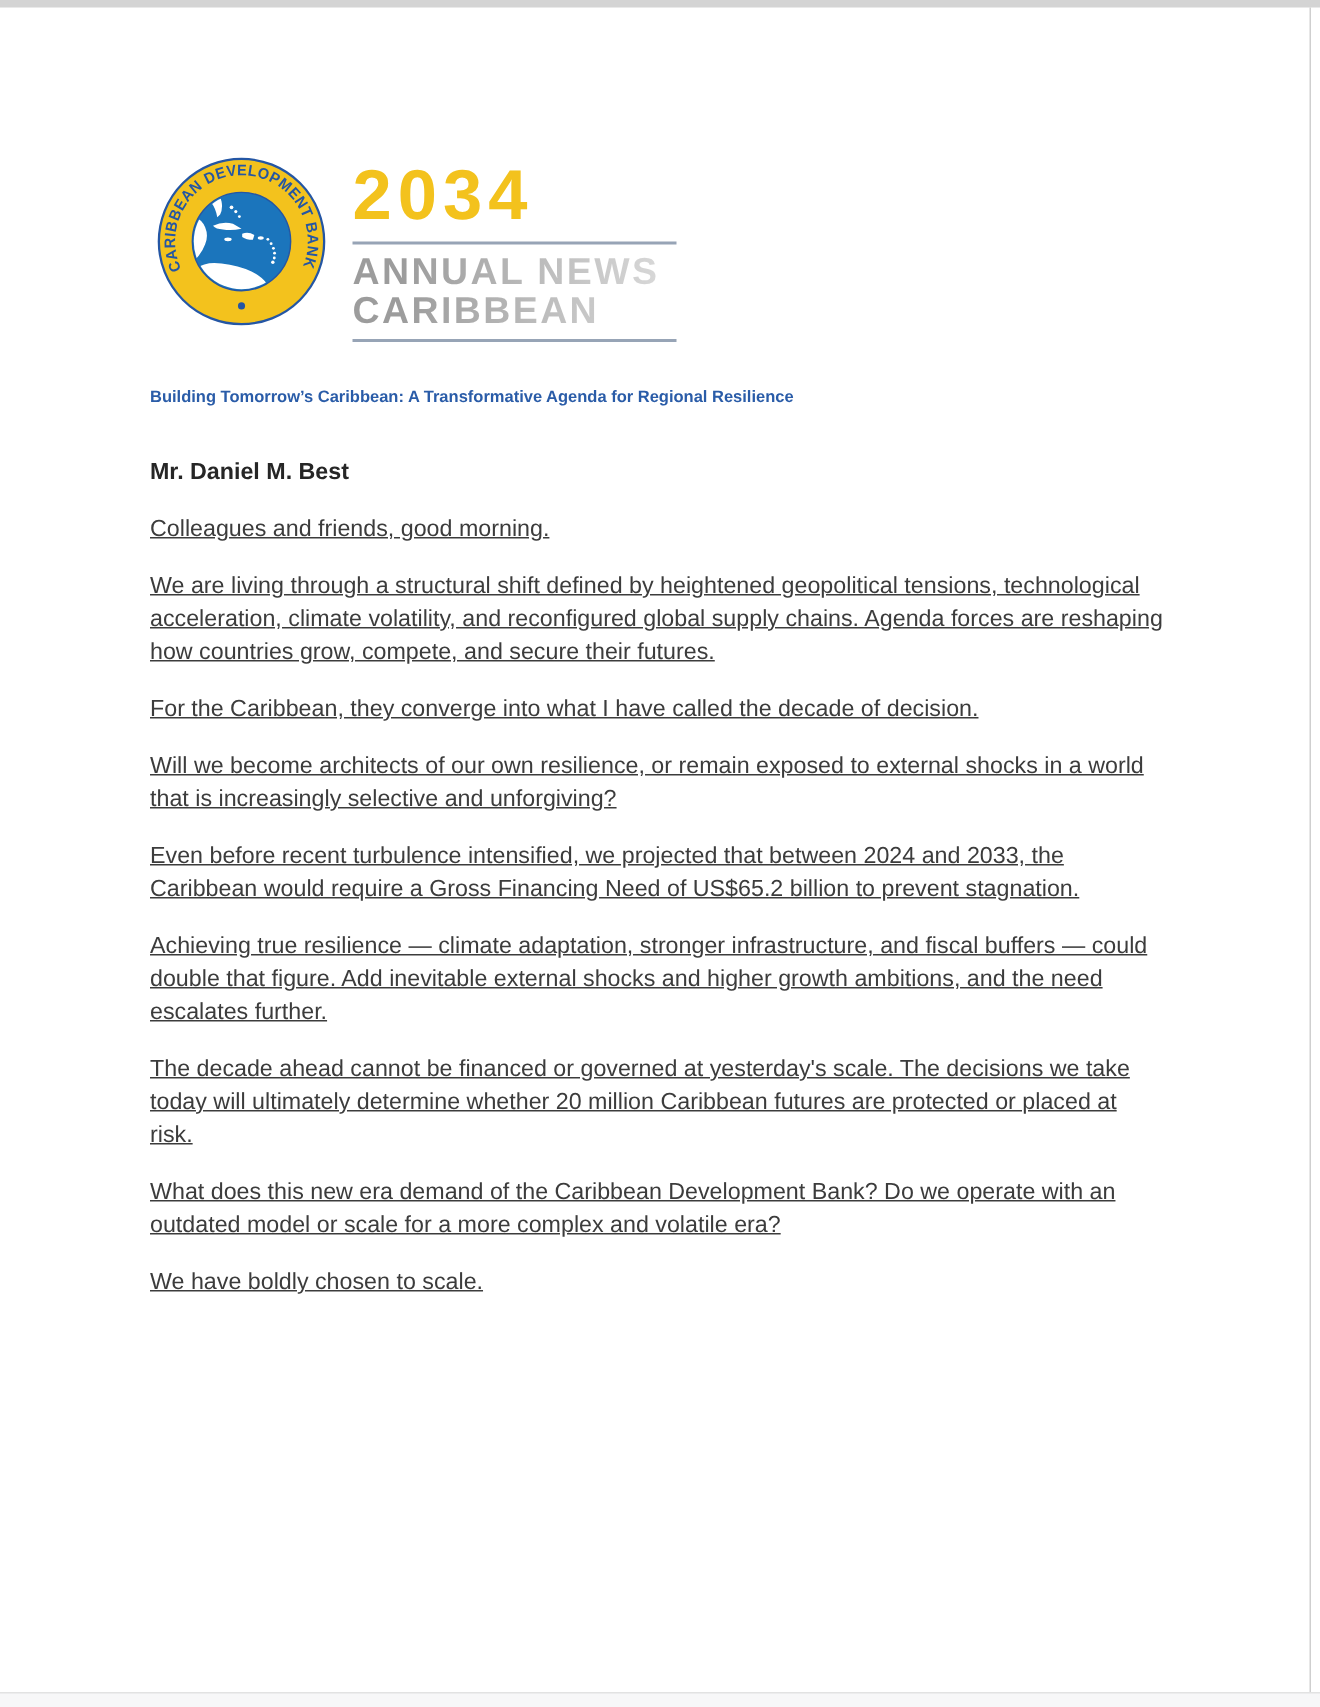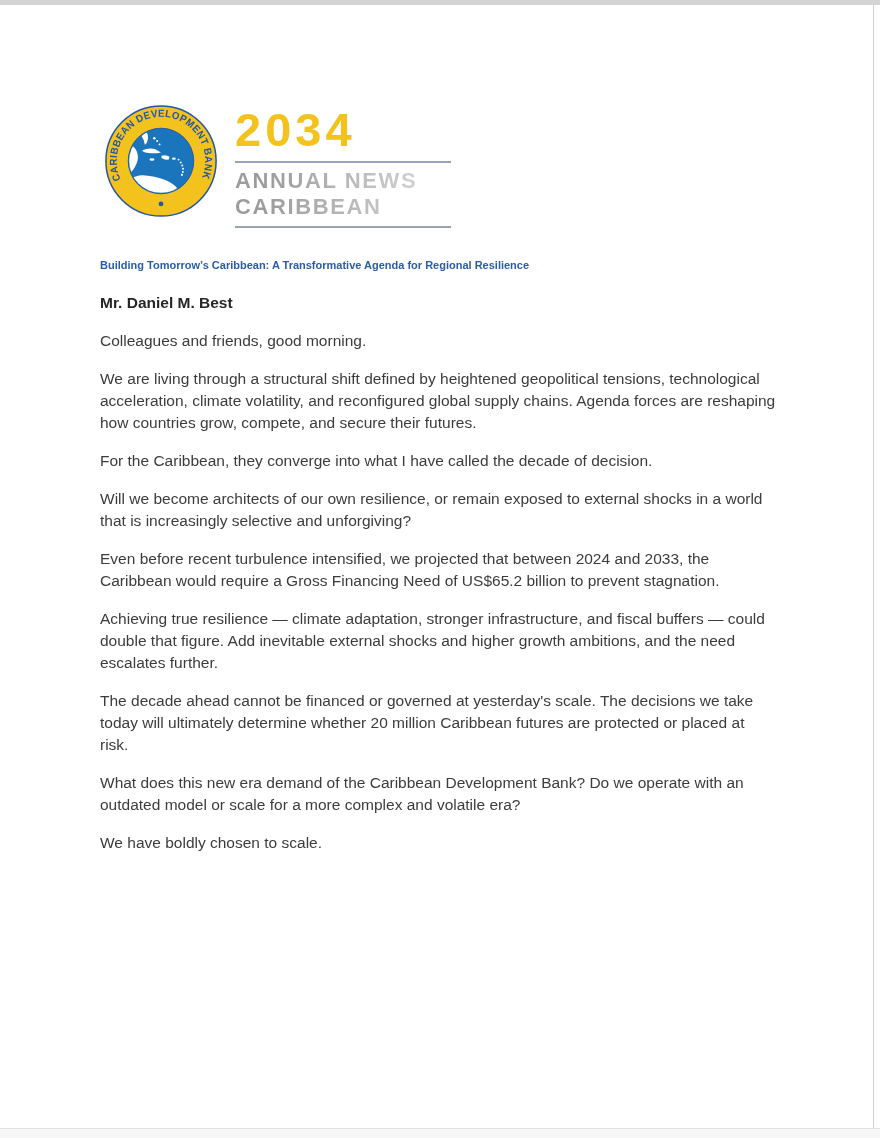--- a/index.html
+++ b/index.html
@@ -39,41 +39,42 @@
 
   .masthead{margin-left:17px;padding-top:2px;}
   .masthead-year{
     font-size:47px;font-weight:700;line-height:48px;
     color:var(--gold);letter-spacing:4px;
   }
   .masthead-rule{width:216px;height:2px;background:var(--rule);}
   .rule-top{margin:7px 0 5px 0;}
   .rule-bottom{margin-top:6px;}
   .masthead-line{
-    font-size:22px;font-weight:700;letter-spacing:1.6px;line-height:26px;
+    font-size:25px;font-weight:700;letter-spacing:1.6px;line-height:26px;
     color:#ABABAB;
   }
   @supports ((-webkit-background-clip:text) or (background-clip:text)){
     .masthead-line{
       background:linear-gradient(90deg,var(--grad-dark) 15%,var(--grad-light) 95%);
       -webkit-background-clip:text;background-clip:text;color:transparent;
     }
   }
 
   
   .doc-title{
     margin-top:27px;max-width:620px;
     font-size:11px;font-weight:700;line-height:21px;
     color:var(--title-blue);
   }
-  .speaker{margin-top:16px;font-size:15.5px;font-weight:700;line-height:21px;color:var(--name-text);}
+  .speaker{margin-top:28px;font-size:15.5px;font-weight:700;line-height:21px;color:var(--name-text);}
   .body-copy{margin-top:17px;max-width:676px;}
   .body-copy p{
     font-size:15.5px;line-height:22px;color:var(--body-text);
     margin:16px 0 10px 0;
+    text-decoration:underline;
   }
 </style>
 </head>
 <body>
 
 <div class="top-edge"></div>
 <div class="right-edge-line"></div>
 <div class="bottom-edge"></div>
 
 <div class="page">

